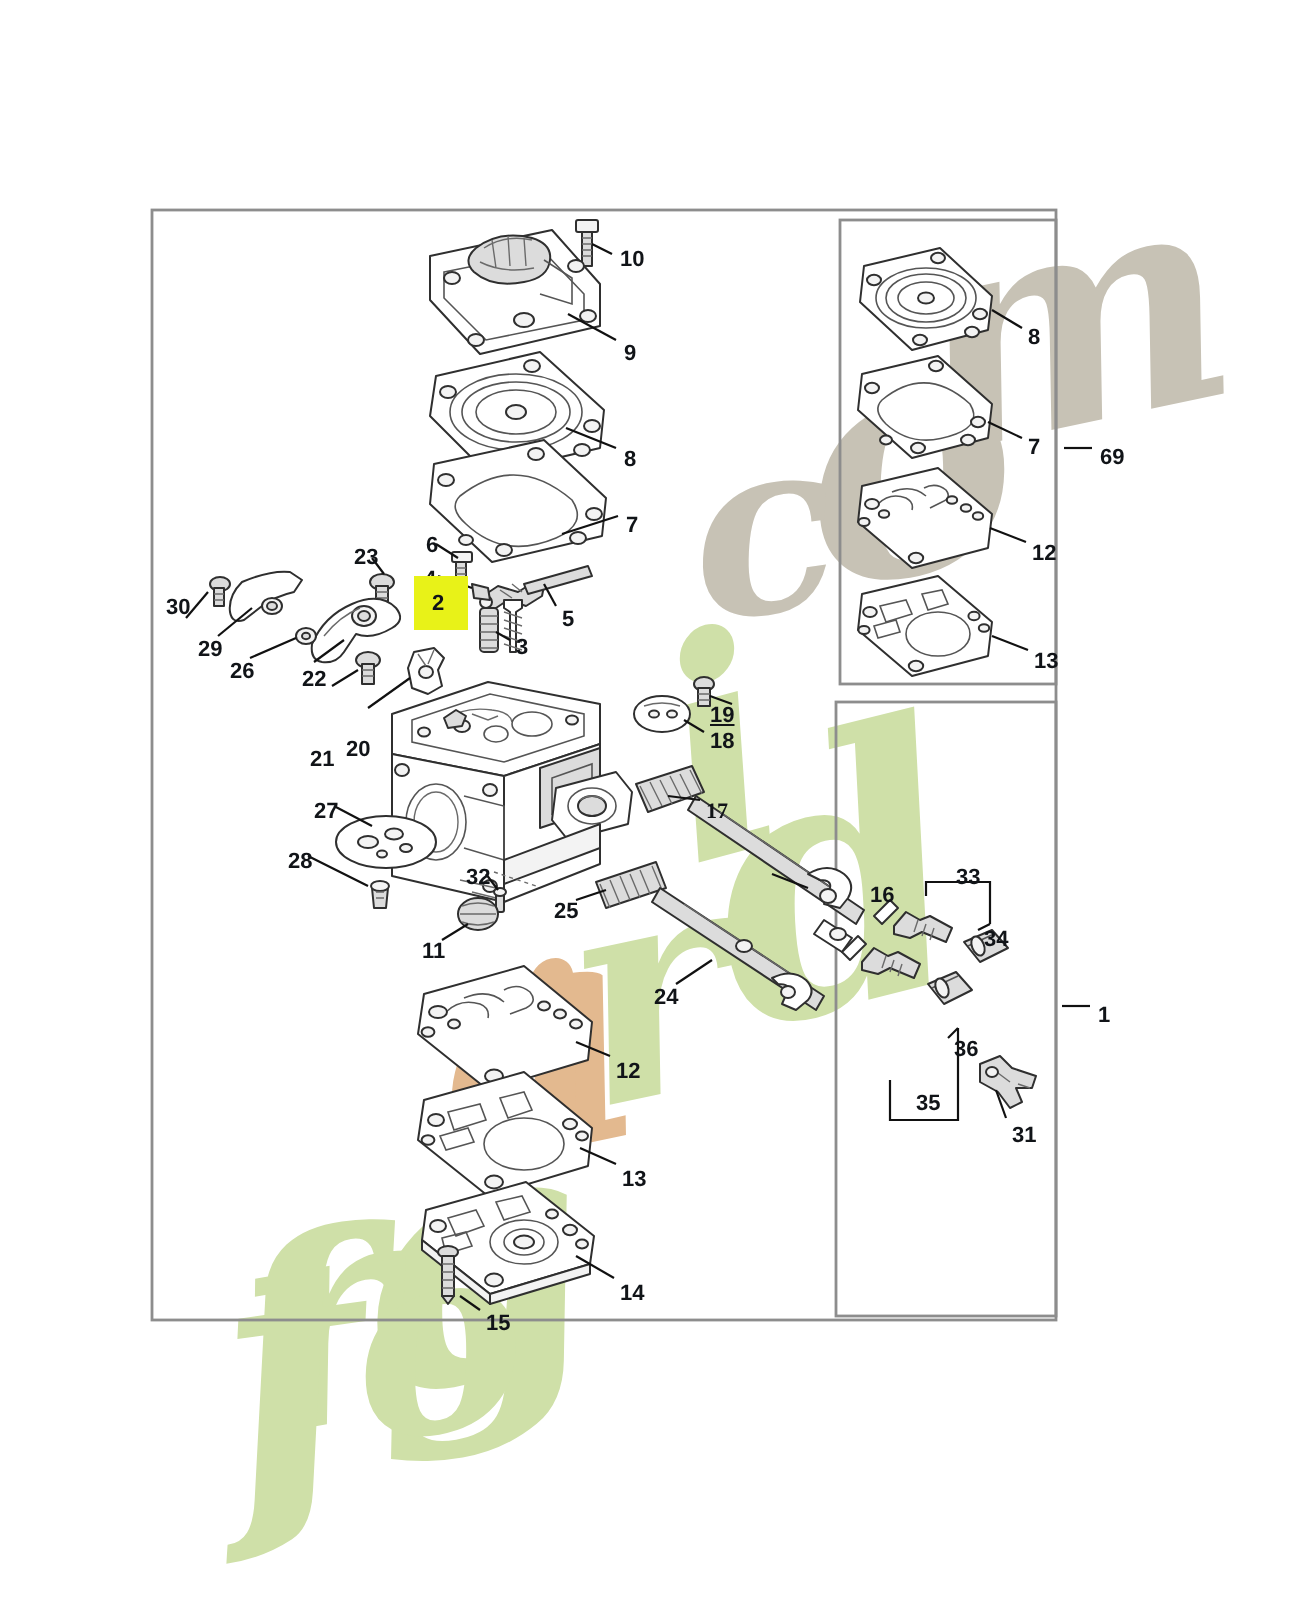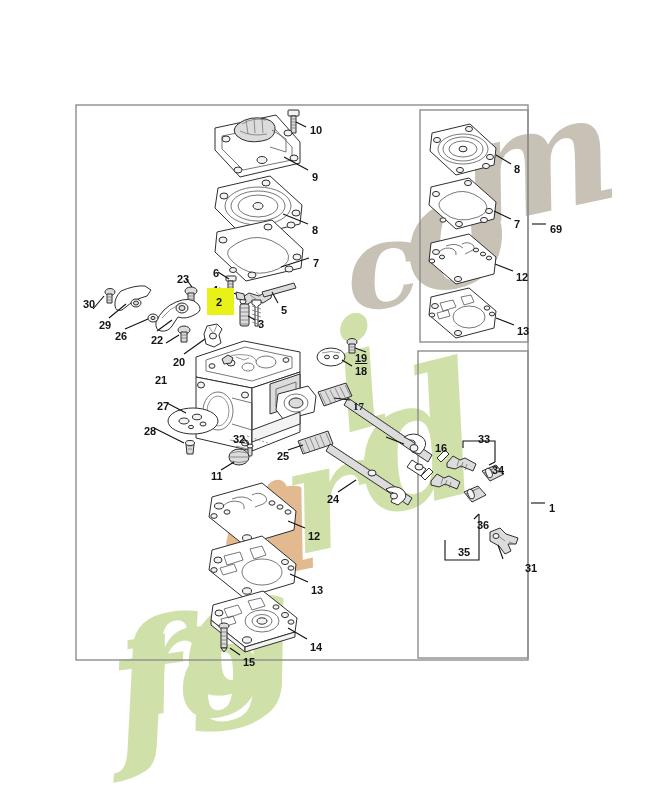--- a/index.html
+++ b/index.html
@@ -492,40 +492,40 @@
       <div class="lbl" style="left: 213px; top: 268px;">6</div>
       <div class="lbl" style="left: 212px; top: 285px;">4</div>
       <div class="lbl" style="left: 281px; top: 305px;">5</div>
       <div class="lbl" style="left: 258px; top: 319px;">3</div>
       <div class="lbl" style="left: 177px; top: 274px;">23</div>
       <div class="lbl" style="left: 83px; top: 299px;">30</div>
       <div class="lbl" style="left: 99px; top: 320px;">29</div>
       <div class="lbl" style="left: 115px; top: 331px;">26</div>
       <div class="lbl" style="left: 151px; top: 335px;">22</div>
       <div class="lbl" style="left: 155px; top: 345px; margin-top: 30px;">21</div>
-      <div class="lbl" style="left: 173px; top: 357px;">20</div>
+      <div class="lbl" style="left: 173px; top: 370px;">20</div>
       <div class="lbl" style="left: 355px; top: 353px; text-decoration: underline;">19</div>
       <div class="lbl" style="left: 355px; top: 366px;">18</div>
       <div class="lbl" style="left: 353px; top: 401px; font-family: Liberation Serif, serif;">17</div>
       <div class="lbl" style="left: 407px; top: 443px; padding-left: 28px;">16</div>
       <div class="lbl" style="left: 157px; top: 401px; text-align: center;">27</div>
       <div class="lbl" style="left: 144px; top: 426px;">28</div>
       <div class="lbl" style="left: 233px; top: 434px;">32</div>
       <div class="lbl" style="left: 211px; top: 471px;">11</div>
       <div class="lbl" style="left: 277px; top: 451px;">25</div>
       <div class="lbl" style="left: 327px; top: 494px;">24</div>
       <div class="lbl" style="left: 308px; top: 531px;">12</div>
       <div class="lbl" style="left: 311px; top: 585px;">13</div>
       <div class="lbl" style="left: 310px; top: 642px;">14</div>
       <div class="lbl" style="left: 243px; top: 657px;">15</div>
       <div class="lbl" style="left: 478px; top: 434px;">33</div>
       <div class="lbl" style="left: 492px; top: 465px;">34</div>
       <div class="lbl" style="left: 477px; top: 520px;">36</div>
       <div class="lbl" style="left: 458px; top: 547px;">35</div>
-      <div class="lbl" style="left: 506px; top: 563px; margin-left: 19px;">31</div>
+      <div class="lbl" style="left: 506px; top: 563px;">31</div>
       <div class="lbl" style="left: 549px; top: 503px;">1</div>
       <div class="lbl" style="left: 550px; top: 224px;">69</div>
       <div class="lbl" style="left: 514px; top: 164px;">8</div>
       <div class="lbl" style="left: 514px; top: 219px;">7</div>
       <div class="lbl" style="left: 516px; top: 272px;">12</div>
       <div class="lbl" style="left: 517px; top: 326px;">13</div>
     </div>
 
   <div class="hl" id="hl-box" style="left: 207px; top: 288px; width: 27px; height: 27px; background: rgb(232, 242, 24);"></div>
   <div class="hl-lbl" id="hl-label" style="left: 216px; top: 296px;">2</div>

